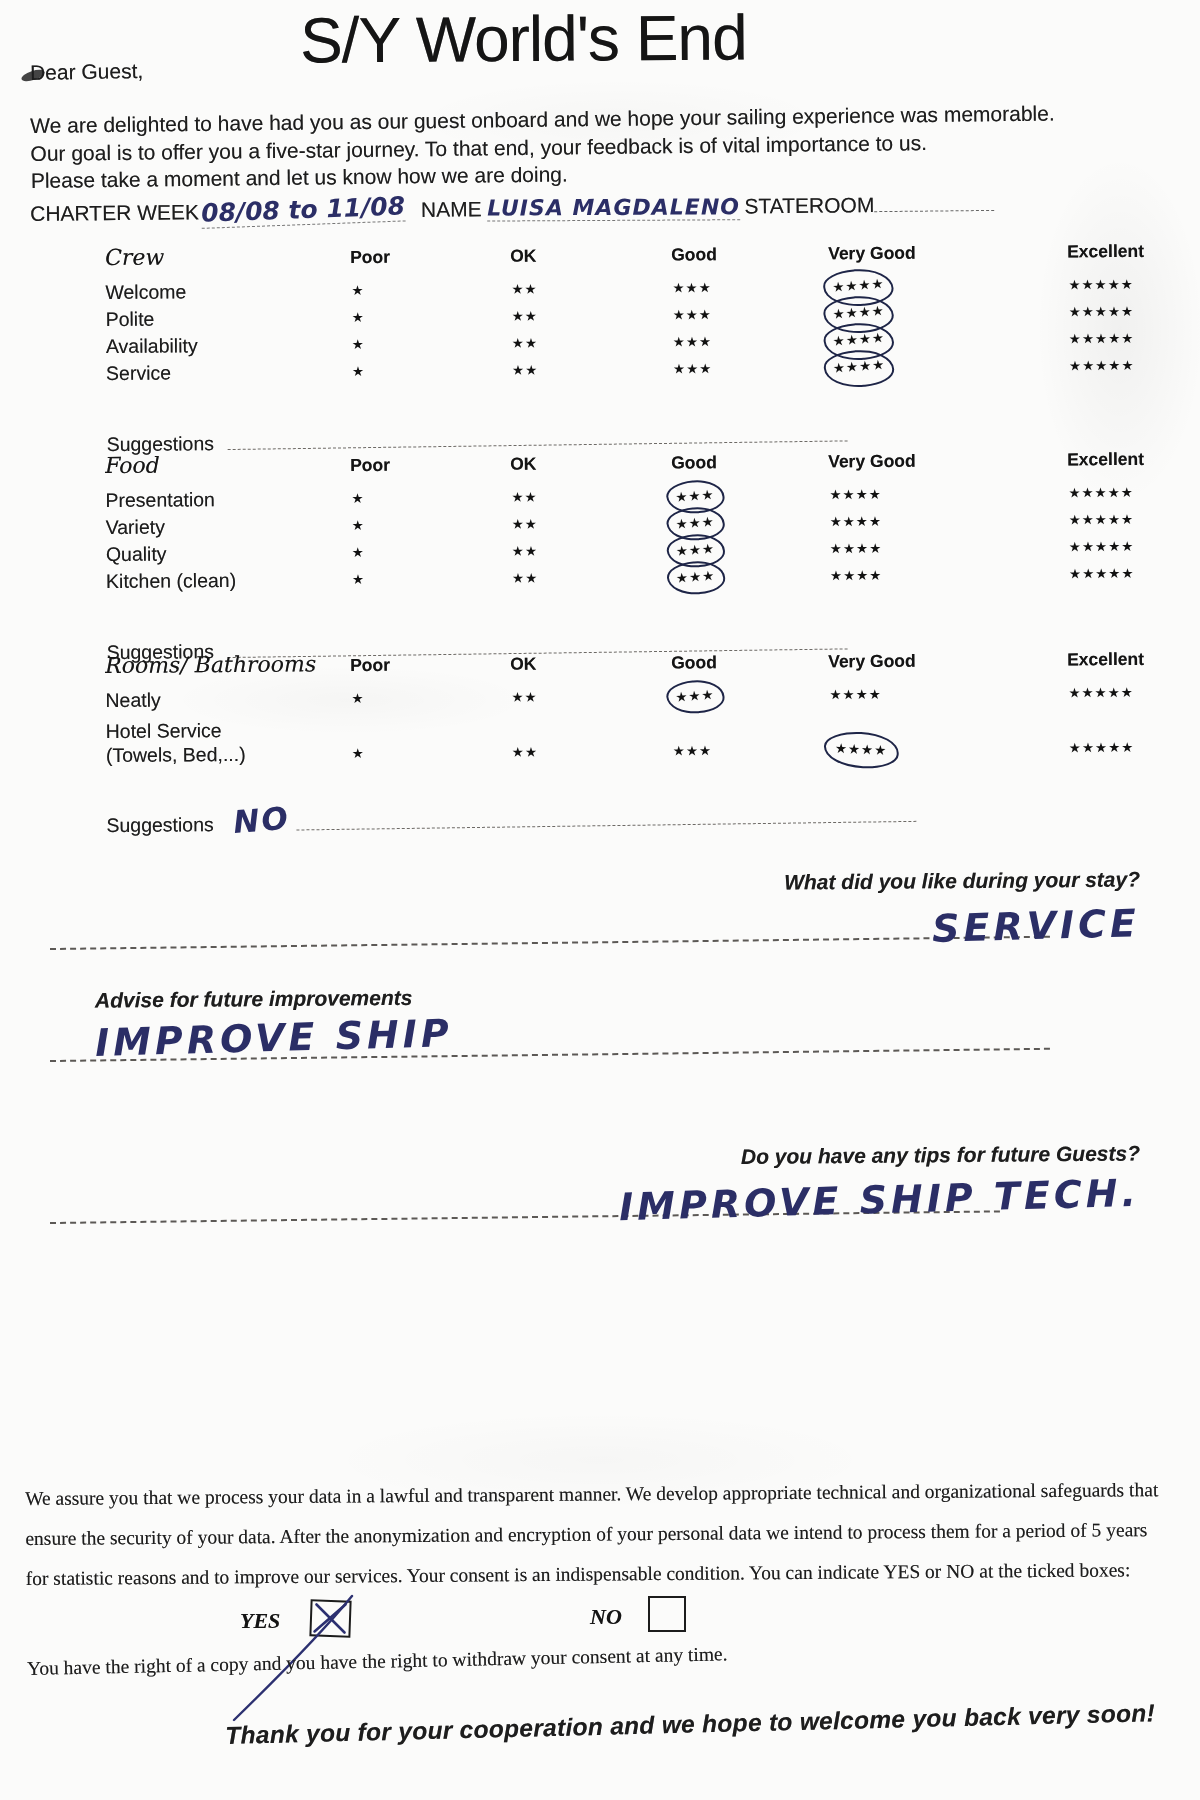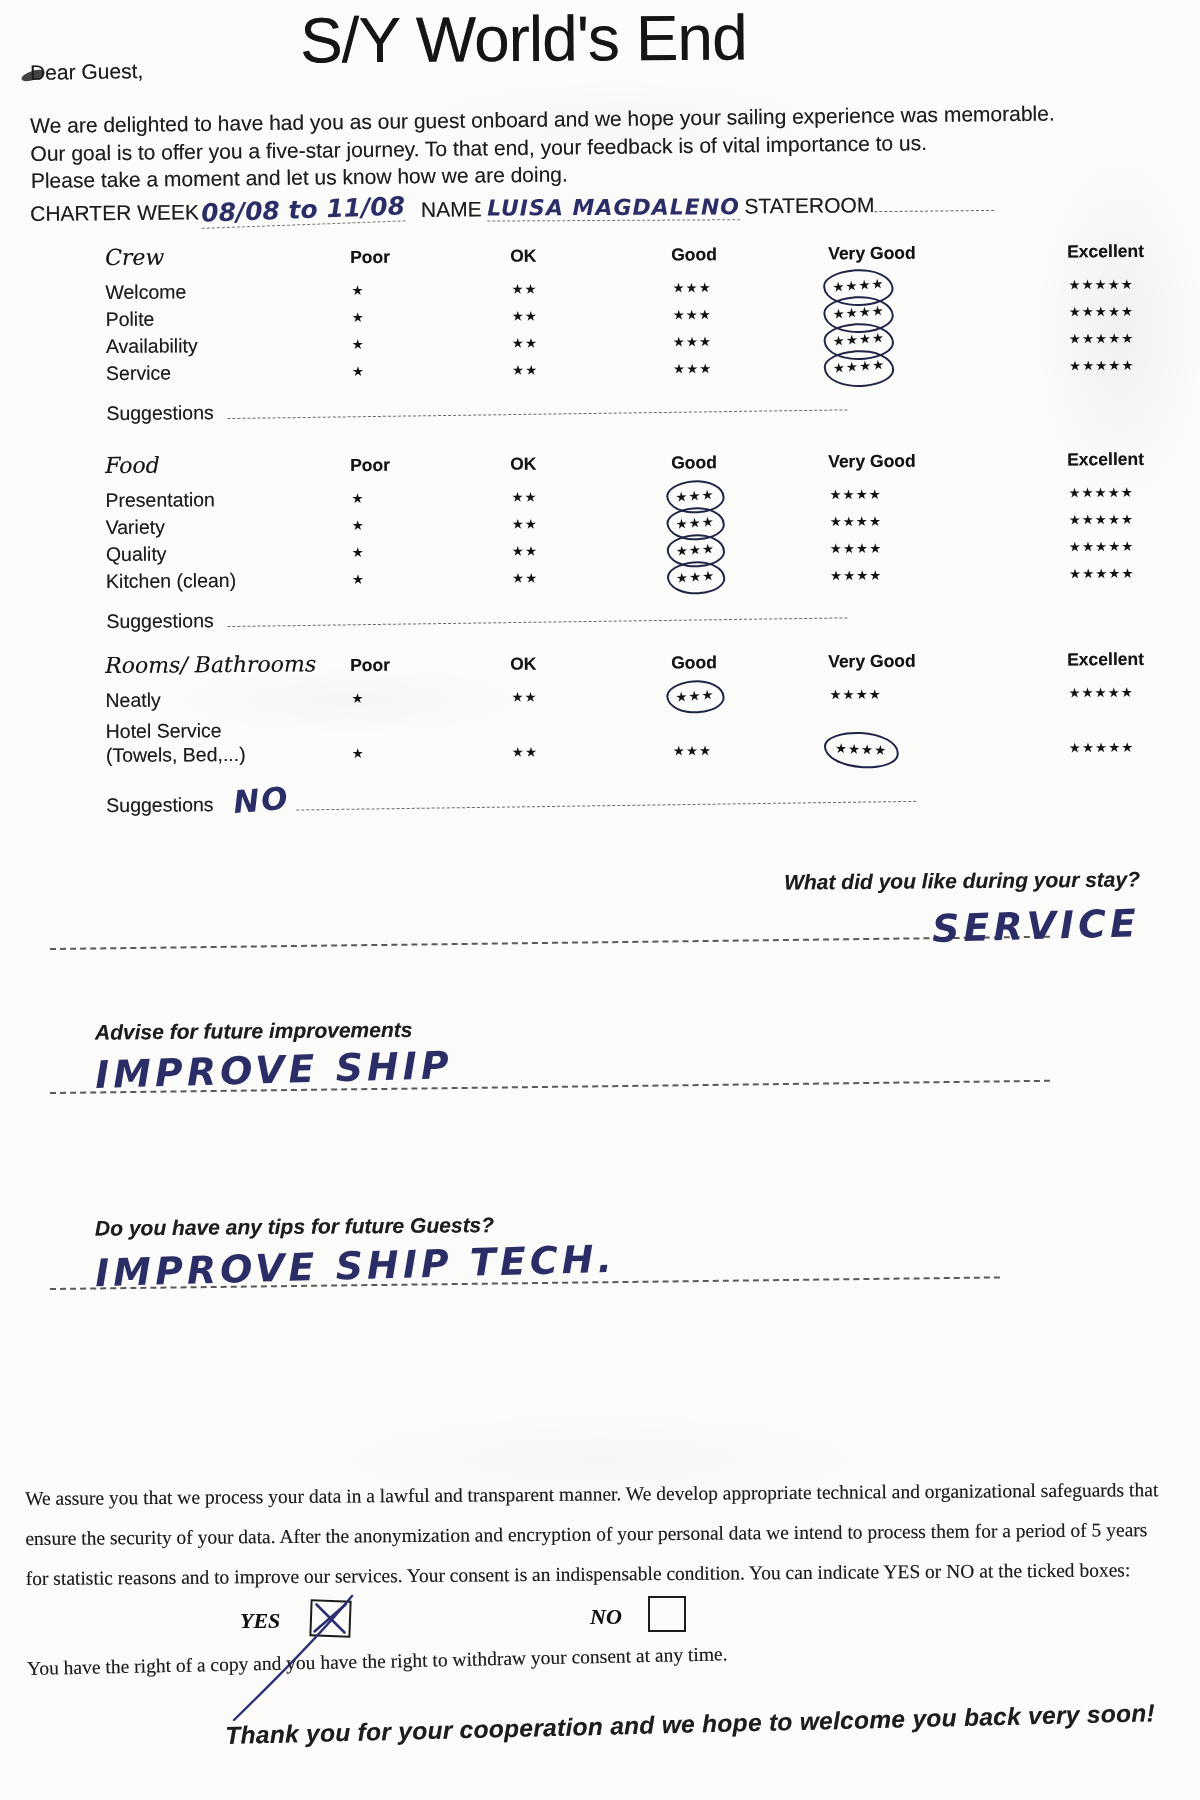--- a/index.html
+++ b/index.html
@@ -63,28 +63,28 @@
   .stars{font-family:"DejaVu Sans",sans-serif;font-size:13.5px;letter-spacing:1px;color:#111;white-space:nowrap;}
   .circled{
     display:inline-block;border:2.6px solid #1e2547;
     border-radius:48% 52% 46% 54% / 44% 56% 42% 58%;
     padding:5px 8px 8px 7px;margin:-9px -7px -11px -6px;
     transform:rotate(-4deg);
   }
   .sec-0 .circled{padding:6px 7px 11px 7px;border-radius:46% 54% 44% 56% / 40% 60% 42% 58%;}
   .sec-2 .data-row.two-line .circled{padding:7px 10px 9px 9px;transform:rotate(3deg);}
   .sugg-row{display:flex;align-items:baseline;margin-top:16px;height:32px;}
-  .sugg-label{font-size:19.5px;margin-right:14px;}
+  .sugg-label{font-size:19.5px;margin-right:14px;margin-top:31px;}
   .sugg-hw{font-size:31px;letter-spacing:2px;transform:rotate(-4deg);margin:0 6px;}
   .sugg-line{flex:1 1 auto;max-width:620px;border-bottom:1.8px dashed #6d6a66;height:10px;
     transform:rotate(-0.35deg);transform-origin:left bottom;}
 
   
   .question{position:absolute;left:50px;width:1090px;}
-  .q-0{top:872px;text-align:right;} .q-1{top:1016px;} .q-2{top:1212px;}
+  .q-0{top:872px;text-align:right;} .q-1{top:984px;} .q-2{top:1146px;text-align:right;}
   .q-label{margin-left:45px;font-size:21px;font-weight:bold;font-style:italic;transform:rotate(-0.5deg);}
   .q-answer{position:relative;margin-top:8px;height:64px;}
   .answer-line{position:absolute;left:0;top:44px;border-top:2px dashed #5c5955;
     transform:rotate(-0.7deg);transform-origin:left top;}
   .q-0 .answer-line{width:1000px;} .q-1 .answer-line{width:1000px;} .q-2 .answer-line{width:950px;}
   .answer-hw{position:relative;z-index:2;font-size:38px;letter-spacing:4px;display:inline-block;
     transform:rotate(-1.6deg);}
   .q-0 .answer-hw{margin-left:6px;}
   .q-1 .answer-hw{margin-left:45px;}
   .q-2 .answer-hw{margin-left:45px;}

